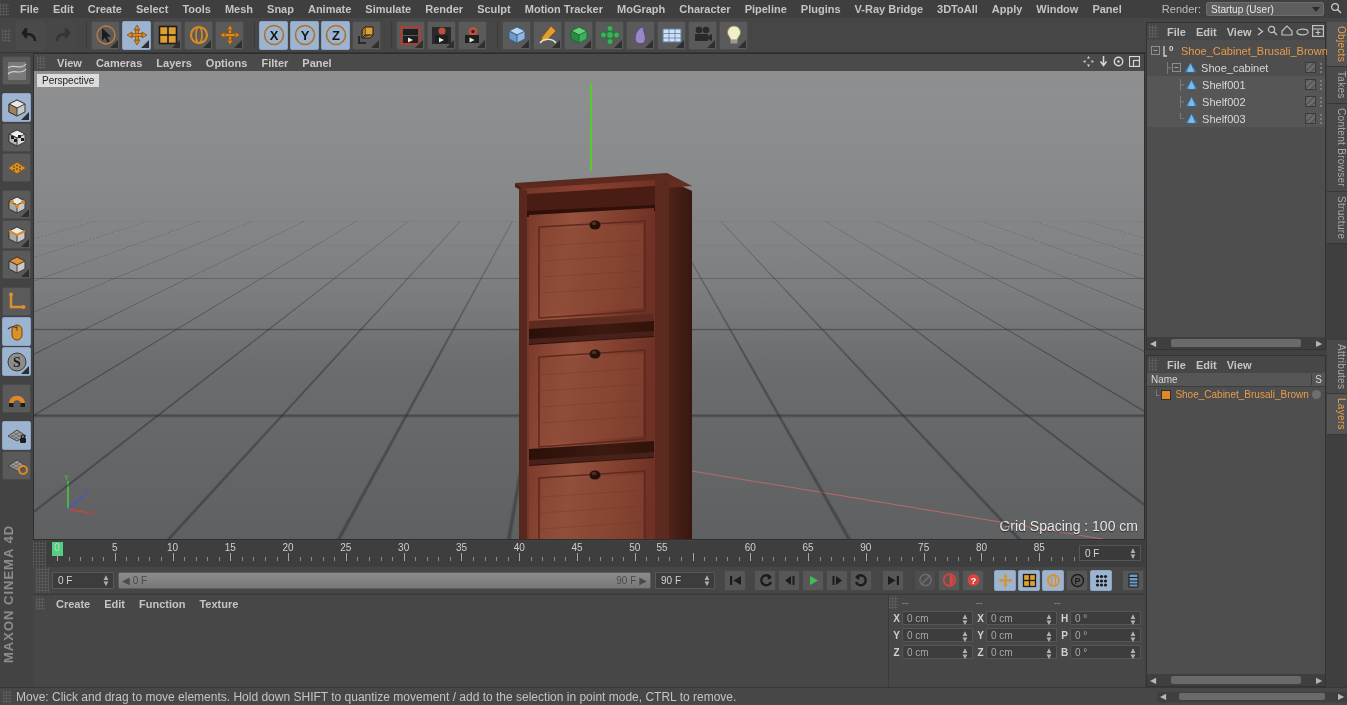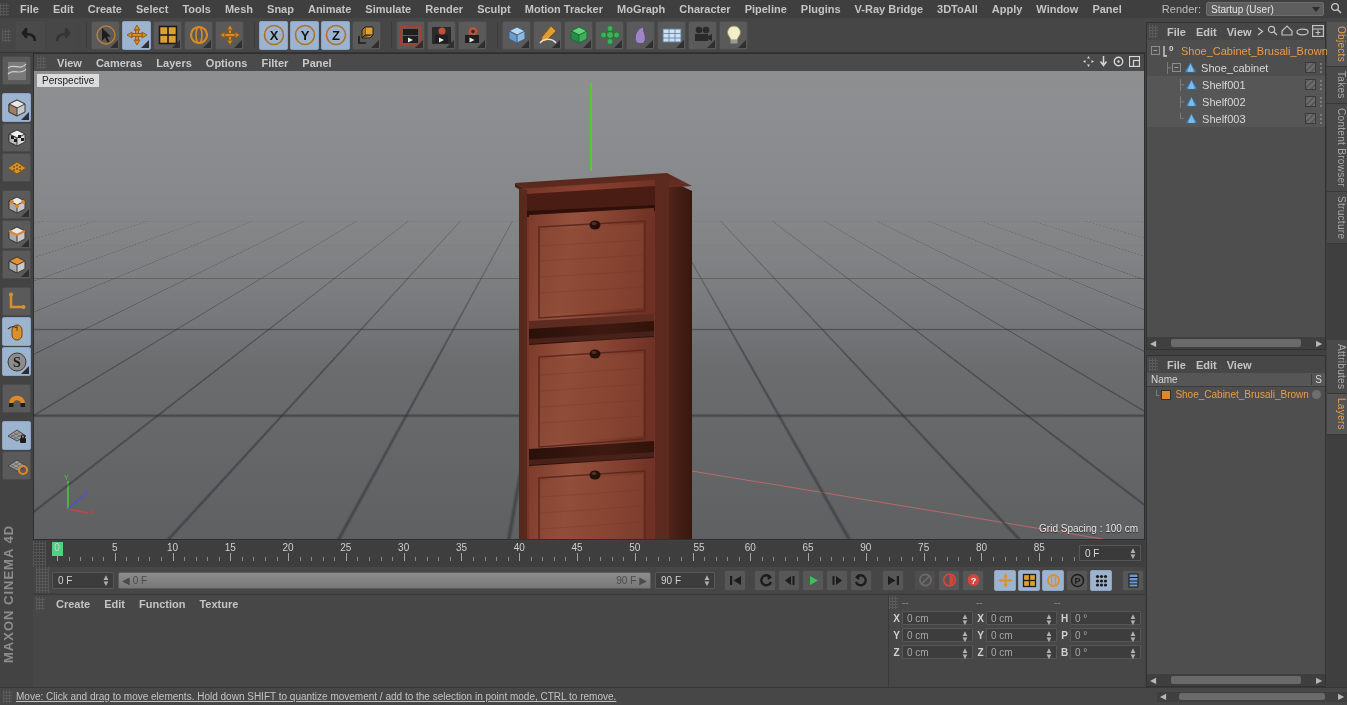--- a/index.html
+++ b/index.html
@@ -140,21 +140,21 @@
     border-left:1px solid #4a4ab8;
     transform: rotate(-18deg);
   }
   #axis-green {
     position:absolute; left:50.1%; top:2.6%; width:2px; height:88px;
     background:#59c92f;
   }
   #gizmo { position:absolute; left:22px; bottom:24px; width:44px; height:42px; }
   #grid-spacing {
     position:absolute; right:6px; bottom:5px;
-    font-size:10px; color:#e9e9e9; text-shadow:0 1px 1px rgba(0,0,0,.6);
+    font-size:14px; color:#e9e9e9; text-shadow:0 1px 1px rgba(0,0,0,.6);
   }
 
   
   #cabinet { position:absolute; left:445px; top:82px; width:230px; height:455px; }
 
   
   #timeline {
     position:absolute; left:33px; top:541px; width:1112px; height:26px;
     background:#3e3e3e; display:flex; align-items:stretch;
   }
@@ -300,21 +300,21 @@
     padding:4px 0; letter-spacing:.3px;
   }
   .vtab.active { color:#e8a24e; background:#545454; }
 
   
   #statusbar {
     position:absolute; left:0; top:687px; width:1347px; height:18px;
     background:#474747; display:flex; align-items:center; padding-left:3px;
     border-top:1px solid #373737;
   }
-  #status-text { font-size:10px; color:#c3c3c3;text-decoration:underline; }
+  #status-text { font-size:12px; color:#c3c3c3; }
   #status-scroll { margin-left:auto; width:190px; height:10px; background:#3f3f3f; display:flex; align-items:center; }
   #status-scroll .thumb { flex:1; height:7px; background:#6a6a6a; margin:0 10px; border-radius:2px; }
 </style>
 </head>
 <body>
 
 <div id="app">
 
   <div id="menubar">
     <div class="gripper"></div>
@@ -924,21 +924,21 @@
         <div class="tlabel" style="left: 68.7778px;">5</div>
         <div class="tlabel" style="left: 126.556px;">10</div>
         <div class="tlabel" style="left: 184.333px;">15</div>
         <div class="tlabel" style="left: 242.111px;">20</div>
         <div class="tlabel" style="left: 299.889px;">25</div>
         <div class="tlabel" style="left: 357.667px;">30</div>
         <div class="tlabel" style="left: 415.444px;">35</div>
         <div class="tlabel" style="left: 473.222px;">40</div>
         <div class="tlabel" style="left: 531px;">45</div>
         <div class="tlabel" style="left: 588.778px;">50</div>
-        <div class="tlabel" style="left: 653px; text-align: center;">55</div>
+        <div class="tlabel" style="left: 616px; text-align: center;">55</div>
         <div class="tlabel" style="left: 704.333px;">60</div>
         <div class="tlabel" style="left: 762.111px;">65</div>
         <div class="tlabel" style="left: 819.889px;">90</div>
         <div class="tlabel" style="left: 877.667px;">75</div>
         <div class="tlabel" style="left: 935.444px;">80</div>
         <div class="tlabel" style="left: 993.222px;">85</div>
       </div>
     <div id="tl-frame-field">
       <span>0 F</span>
       <span class="spin">▲<br>▼</span>

